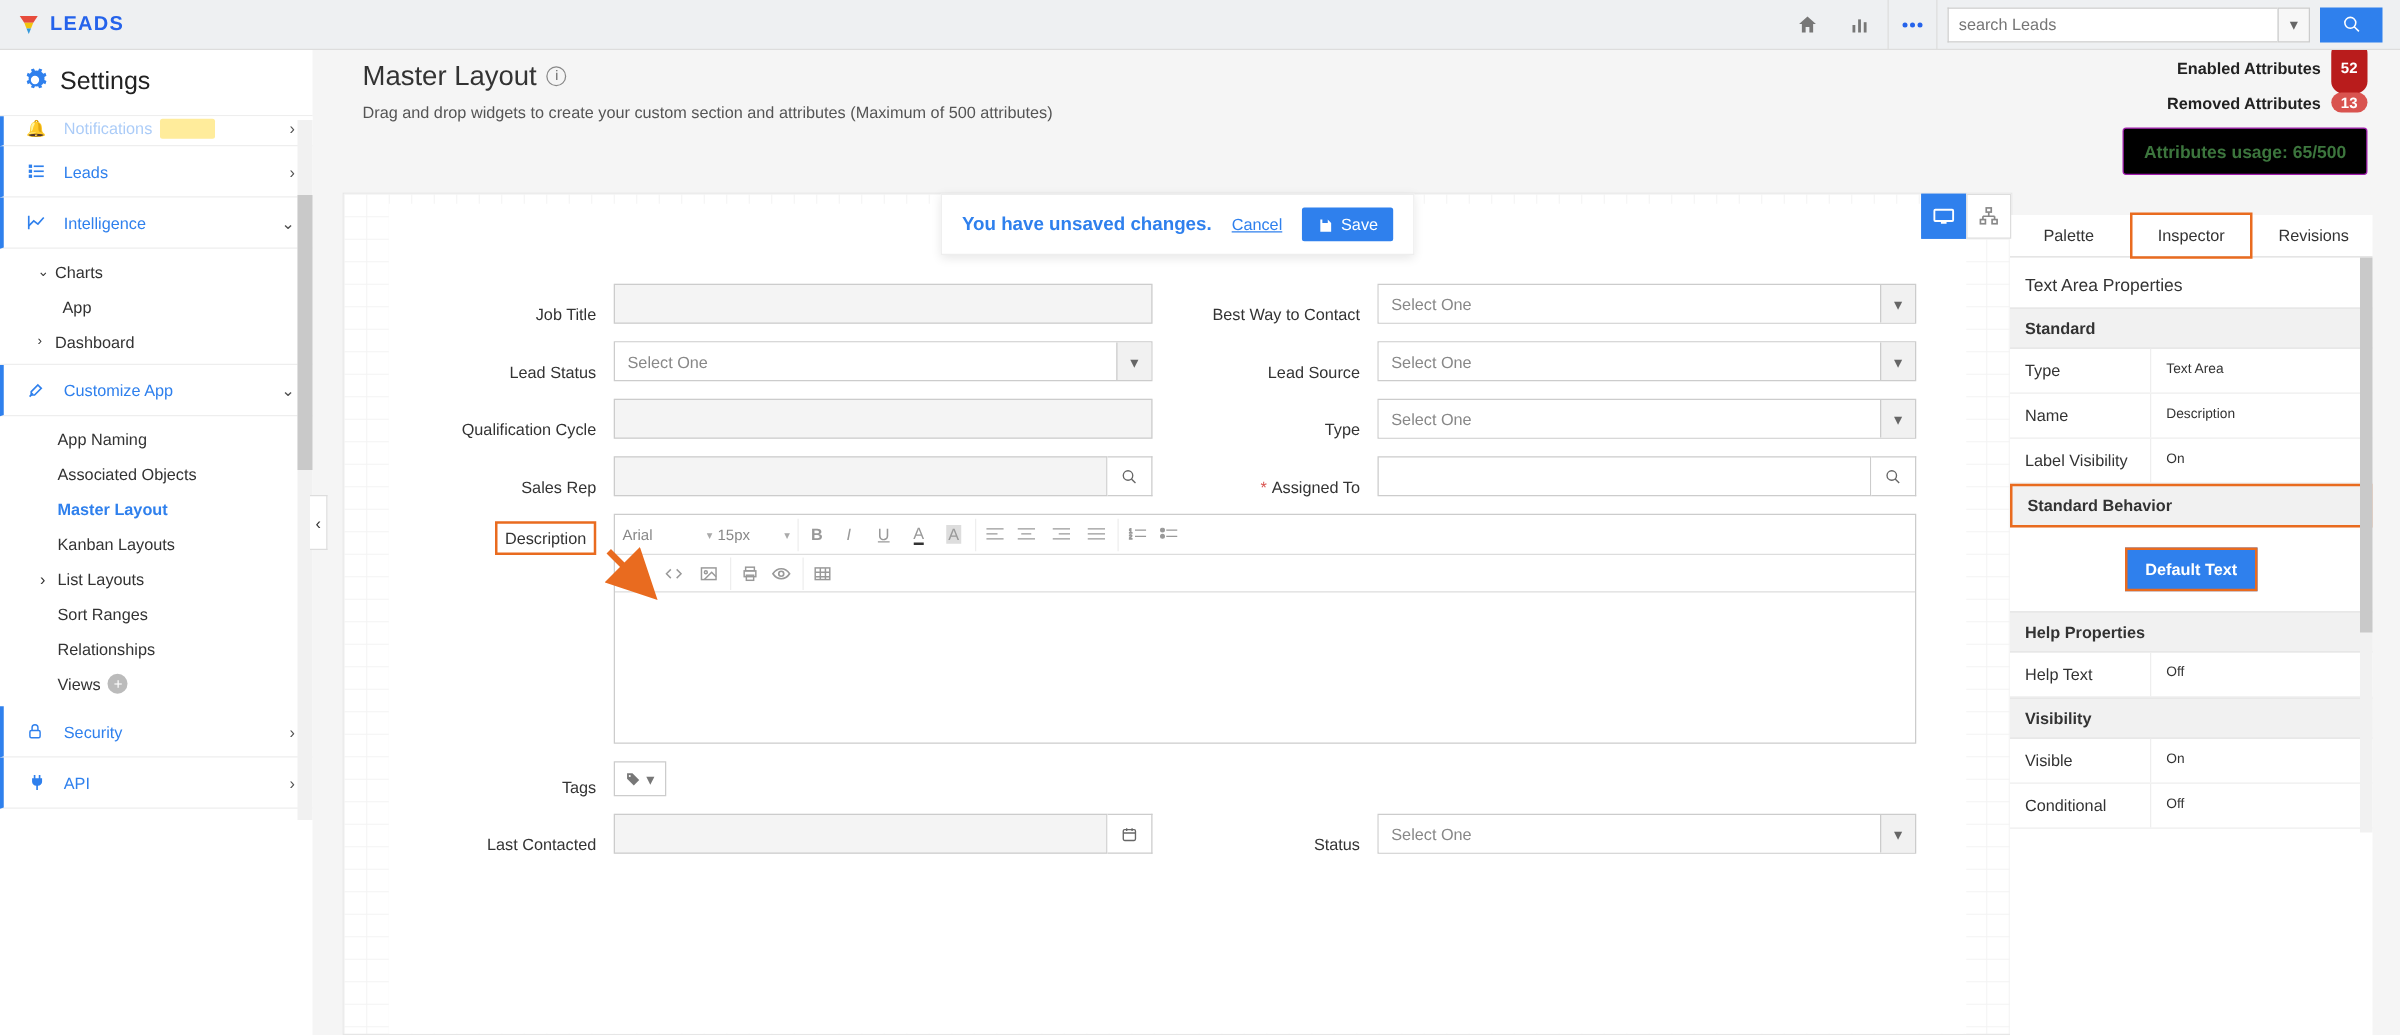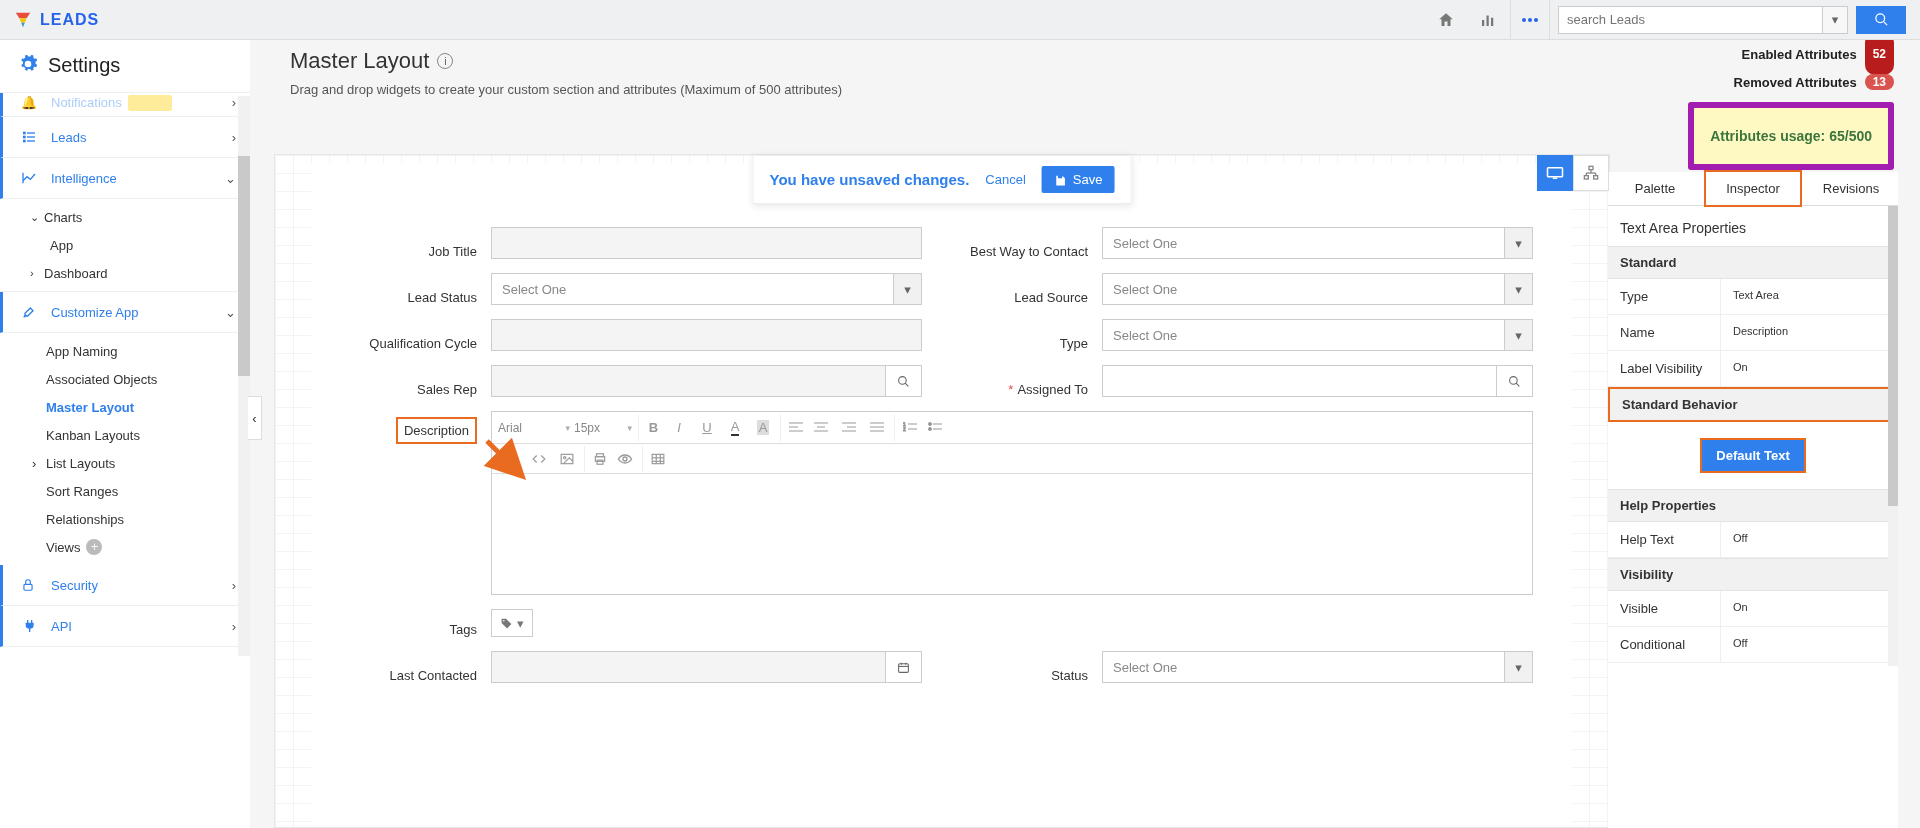--- a/index.html
+++ b/index.html
@@ -40,29 +40,29 @@
 
 .main{position:absolute;left:250px;top:40px;right:0;bottom:0;overflow:hidden}
 .page-head{padding:8px 40px 14px}
 .page-title{font-size:22px;color:#333;display:flex;align-items:center;gap:8px}
 .page-title .info{width:16px;height:16px;border:1px solid #888;border-radius:50%;display:inline-flex;align-items:center;justify-content:center;font-size:11px;color:#666}
 .page-sub{font-size:13px;color:#555;margin-top:8px}
 .toprightstats{position:absolute;right:26px;top:0}
 .statrow{display:flex;align-items:center;justify-content:flex-end;gap:8px;height:28px;font-weight:600;color:#222}
 .badge-g{background:#b91c1c;color:#fff;border-radius:10px;padding:14px 8px;font-size:12px}
 .badge-r{background:#d9534f;color:#fff;border-radius:10px;padding:1px 8px;font-size:12px}
-.usage-box{background:#fef9c3;border:6px solid #a21caf;color:#3c763d;font-weight:600;padding:20px 16px;border-radius:3px;margin-top:6px;font-size:14px}
+.usage-box{background:#000000;border:1px solid #a21caf;color:#3c763d;font-weight:600;padding:10px 16px;border-radius:3px;margin-top:6px;font-size:14px}
 
 .canvas-wrap{position:absolute;left:24px;top:114px;right:310px;bottom:0;background:#fff;border:1px solid #e6e6e6;
  background-image:linear-gradient(#f3f3f3 1px,transparent 1px),linear-gradient(90deg,#f3f3f3 1px,transparent 1px);
  background-size:18px 18px}
 .canvas-inner{position:absolute;left:36px;right:36px;top:8px;bottom:0;background:#fff}
 .floatbar{position:absolute;left:50%;transform:translateX(-50%);top:0;background:#fff;border:1px solid #eee;box-shadow:0 2px 8px rgba(0,0,0,.1);padding:10px 16px;display:flex;align-items:center;gap:16px;z-index:5}
 .floatbar .unsaved{color:#2f80ed;font-weight:600;font-size:15px}
-.floatbar .cancel{color:#2f80ed;font-size:13px;cursor:pointer}
+.floatbar .cancel{color:#2f80ed;text-decoration:underline;font-size:13px;cursor:pointer}
 .floatbar .save{background:#2f80ed;color:#fff;border:none;padding:6px 12px;font-size:13px;display:flex;align-items:flex-end;gap:6px;cursor:pointer;border-radius:2px}
 .viewtoggle{position:absolute;right:0;top:0;display:flex;z-index:4}
 .vt{width:36px;height:36px;display:flex;align-items:center;justify-content:center;border:1px solid #ddd;background:#fff;color:#888;cursor:pointer}
 .vt.active{background:#2f80ed;color:#fff;border-color:#2f80ed}
 
 .formgrid{display:grid;grid-template-columns:1fr 1fr;column-gap:40px;row-gap:14px;padding:64px 40px 20px}
 .frow{display:flex;align-items:flex-end}
 .flabel{width:140px;text-align:right;padding-right:14px;color:#333;font-size:13px}
 .req{color:#d9534f;margin-right:4px}
 .finput{flex:1;height:32px;border:1px solid #ccc;background:#f4f4f4}

